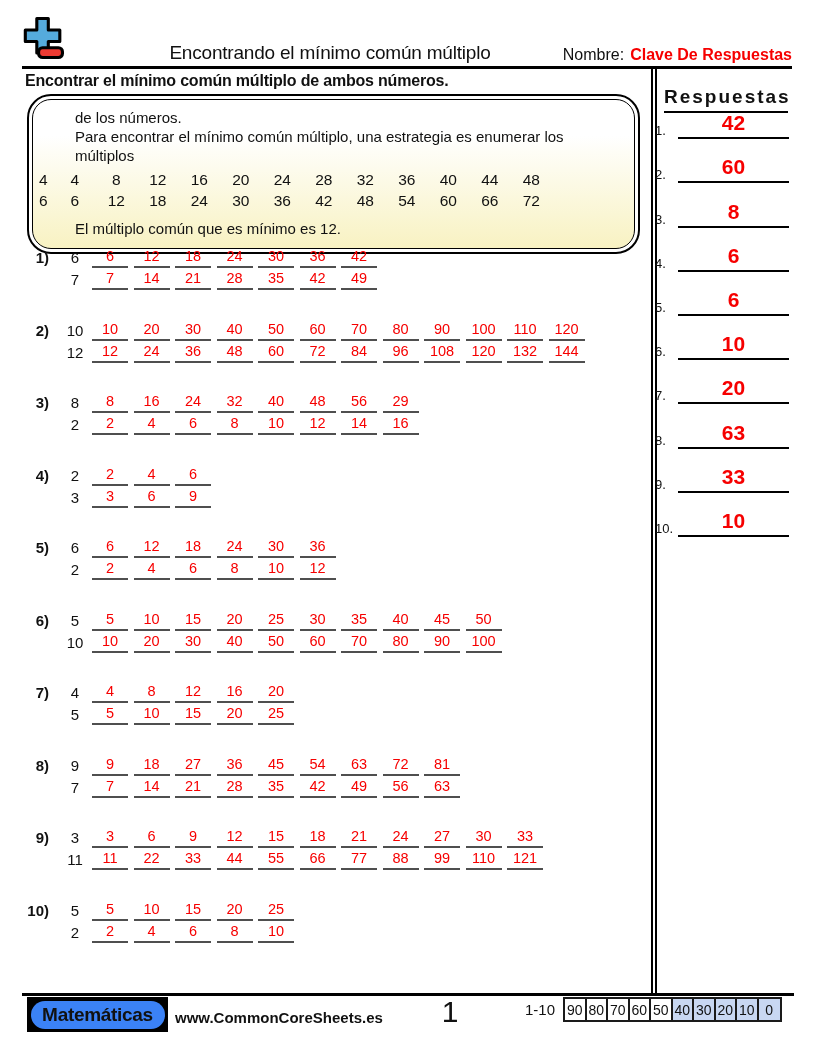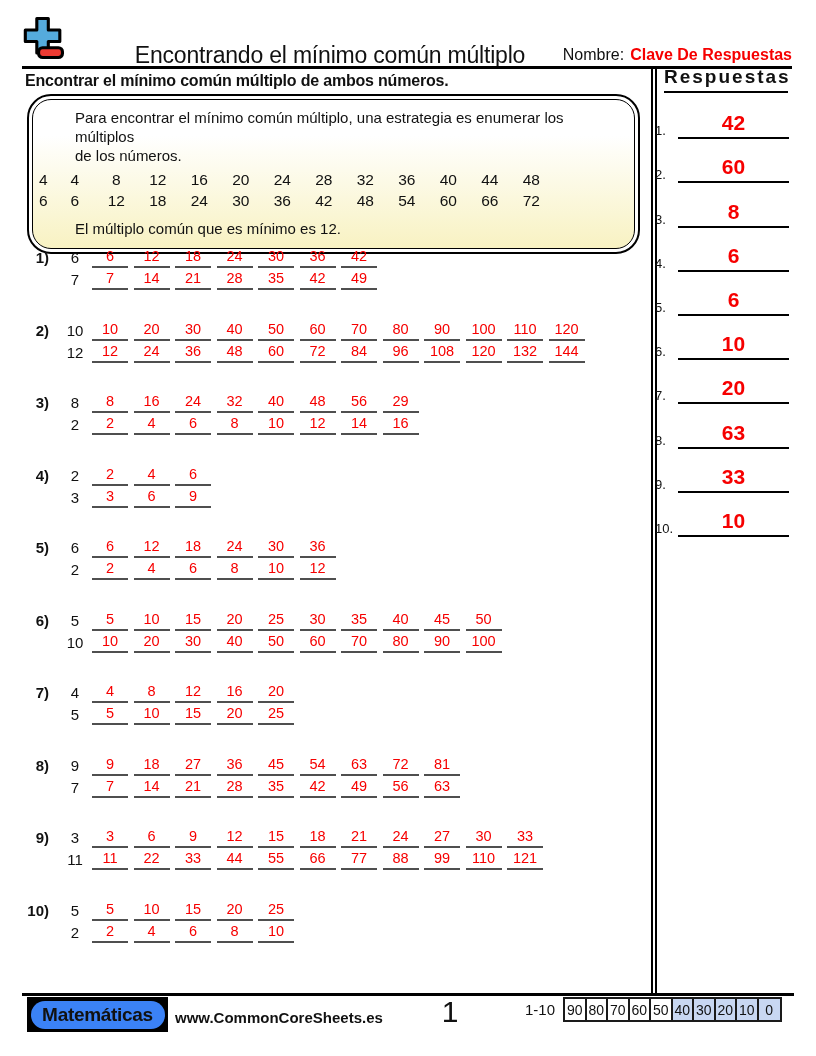--- a/index.html
+++ b/index.html
@@ -6,21 +6,21 @@
   html,body { background:#fff; }
   body {
     width:816px; height:1056px; position:relative;
     font-family:"Liberation Sans", sans-serif; color:#111;
     overflow:hidden;
   }
   .abs { position:absolute; }
 
   
   #logo { left:20px; top:14px; }
-  #page-title { left:0; top:42px; width:660px; text-align:center; font-size:23px; letter-spacing:-0.2px; }
+  #page-title { left:0; top:42px; width:660px; text-align:center; font-size:19px; letter-spacing:-0.2px; }
   #name-block { right:24px; top:46px; font-size:16px; white-space:nowrap; }
   #name-block .name-value { color:var(--answer-red); font-weight:bold; margin-left:6px; }
   #header-line { left:22px; right:24px; top:66px; height:3px; background:#000; }
   #instruction { left:25px; top:72px; font-size:16px; font-weight:bold; letter-spacing:-0.2px; }
 
   
   #example-box { left:27px; top:94px; width:613px; border:2.5px solid #000; border-radius:24px; padding:3px; background:#fff; }
   #example-inner {
     border:1.5px solid #000; border-radius:19px;
     background:linear-gradient(180deg, #ffffff 0%, #ffffff 24%, var(--example-yellow) 100%);
@@ -40,21 +40,21 @@
   .operand { width:34px; flex:none; text-align:center; font-size:15px; line-height:20px; }
   .blank {
     width:36px; flex:none; margin-right:5.5px; height:21px;
     border-bottom:2.5px solid var(--blank-line);
     text-align:center; color:var(--answer-red); font-size:14.5px; line-height:19px;
   }
 
   
   #vline { left:651px; top:66px; height:927px; width:6px; border-left:2px solid #000; border-right:2px solid #000; }
   #answers-title {
-    left:664px; top:66px; width:124px; text-align:center;
+    left:664px; top:86px; width:124px; text-align:center;
     font-weight:bold; font-size:19px; letter-spacing:2px;
     border-bottom:2.5px solid #000; padding-bottom:3px;
   }
   #answers-list { left:655px; top:95px; width:137px; }
   .ans-item { height:44.2px; display:flex; align-items:flex-end; }
   .ans-num { width:23px; flex:none; font-size:13px; line-height:16px; }
   .ans-line { flex:1; border-bottom:2px solid #000; text-align:center; margin-right:3px; }
   .ans-val { display:inline-block; color:var(--answer-red); font-weight:bold; font-size:21px; line-height:23px; padding-bottom:3px; }
 
   
@@ -80,22 +80,22 @@
 </div>
 <div class="abs" id="page-title">Encontrando el mínimo común múltiplo</div>
 <div class="abs" id="name-block">
   <span>Nombre:</span><span class="name-value">Clave De Respuestas</span>
 </div>
 <div class="abs" id="header-line"></div>
 <div class="abs" id="instruction">Encontrar el mínimo común múltiplo de ambos números.</div>
 
 <div class="abs" id="example-box">
   <div id="example-inner">
+    <div class="ex-intro">de los números.</div>
     <div class="ex-intro">Para encontrar el mínimo común múltiplo, una estrategia es enumerar los múltiplos</div>
-    <div class="ex-intro">de los números.</div>
     <div class="ex-gap-sm"></div>
     <div id="example-rows">
         <div class="ex-row">
           <div class="ex-label">4</div>
           <div class="ex-m">4</div>
           <div class="ex-m">8</div>
           <div class="ex-m">12</div>
           <div class="ex-m">16</div>
           <div class="ex-m">20</div>
           <div class="ex-m">24</div>

